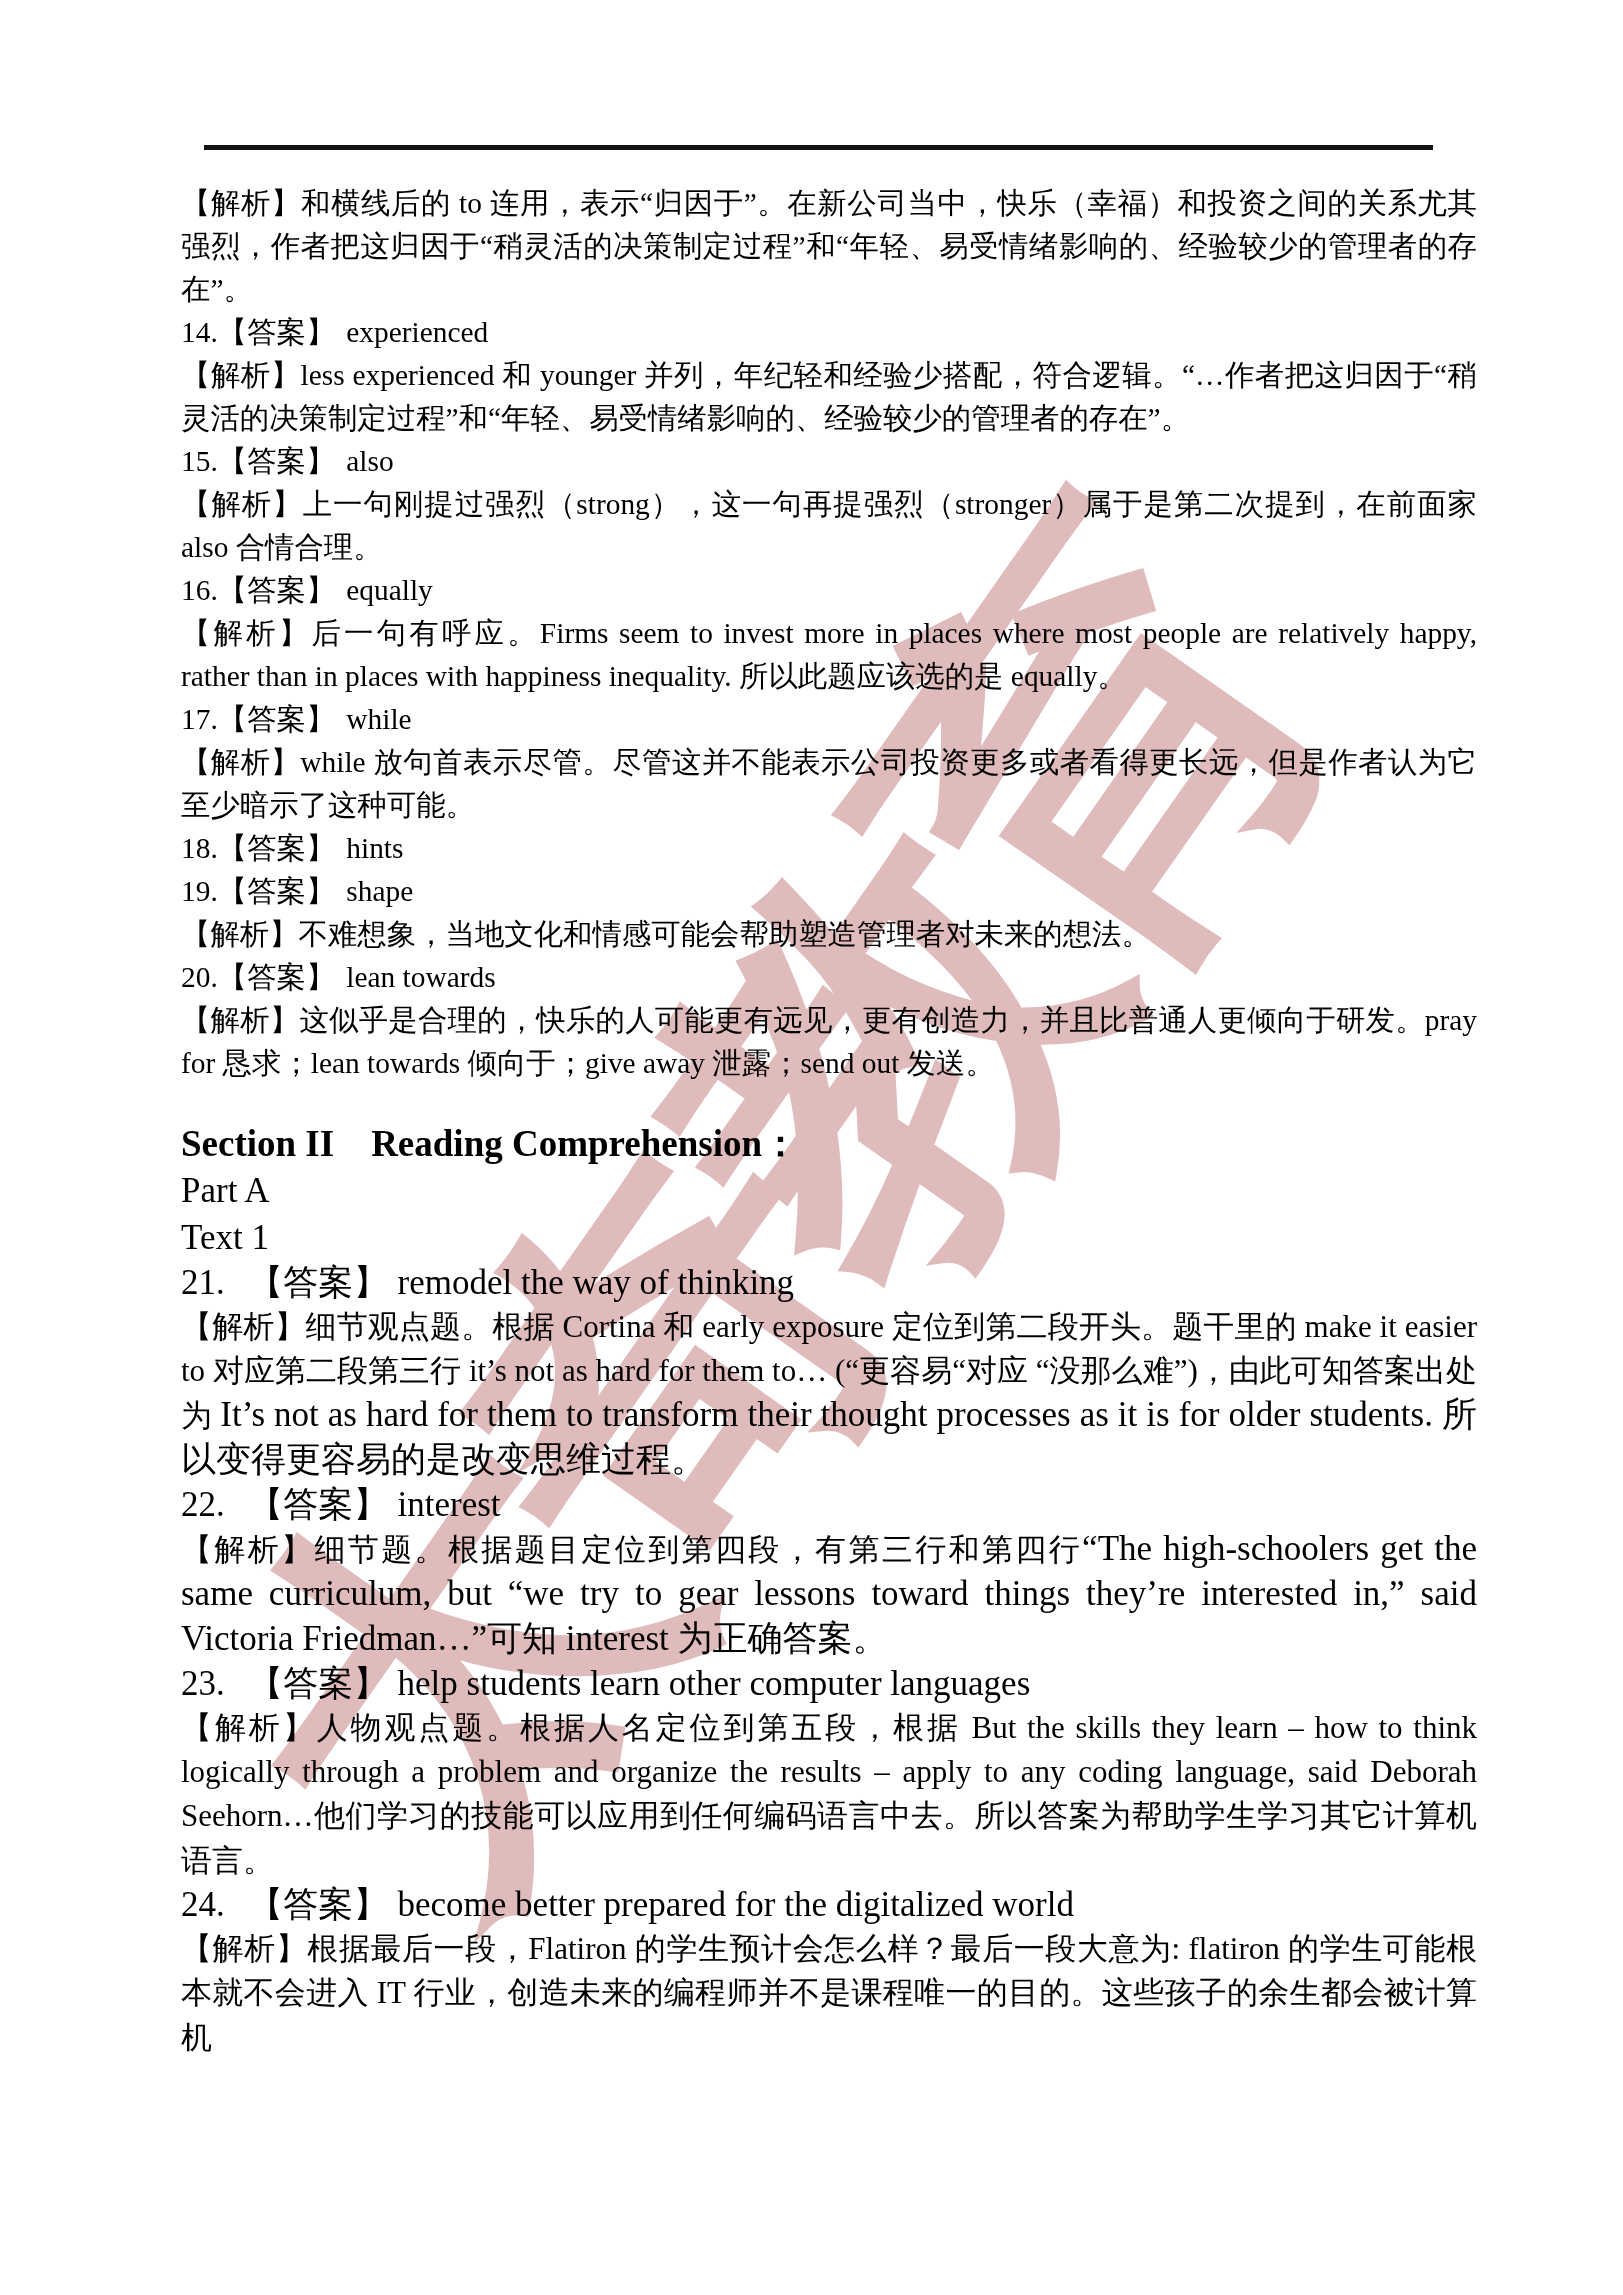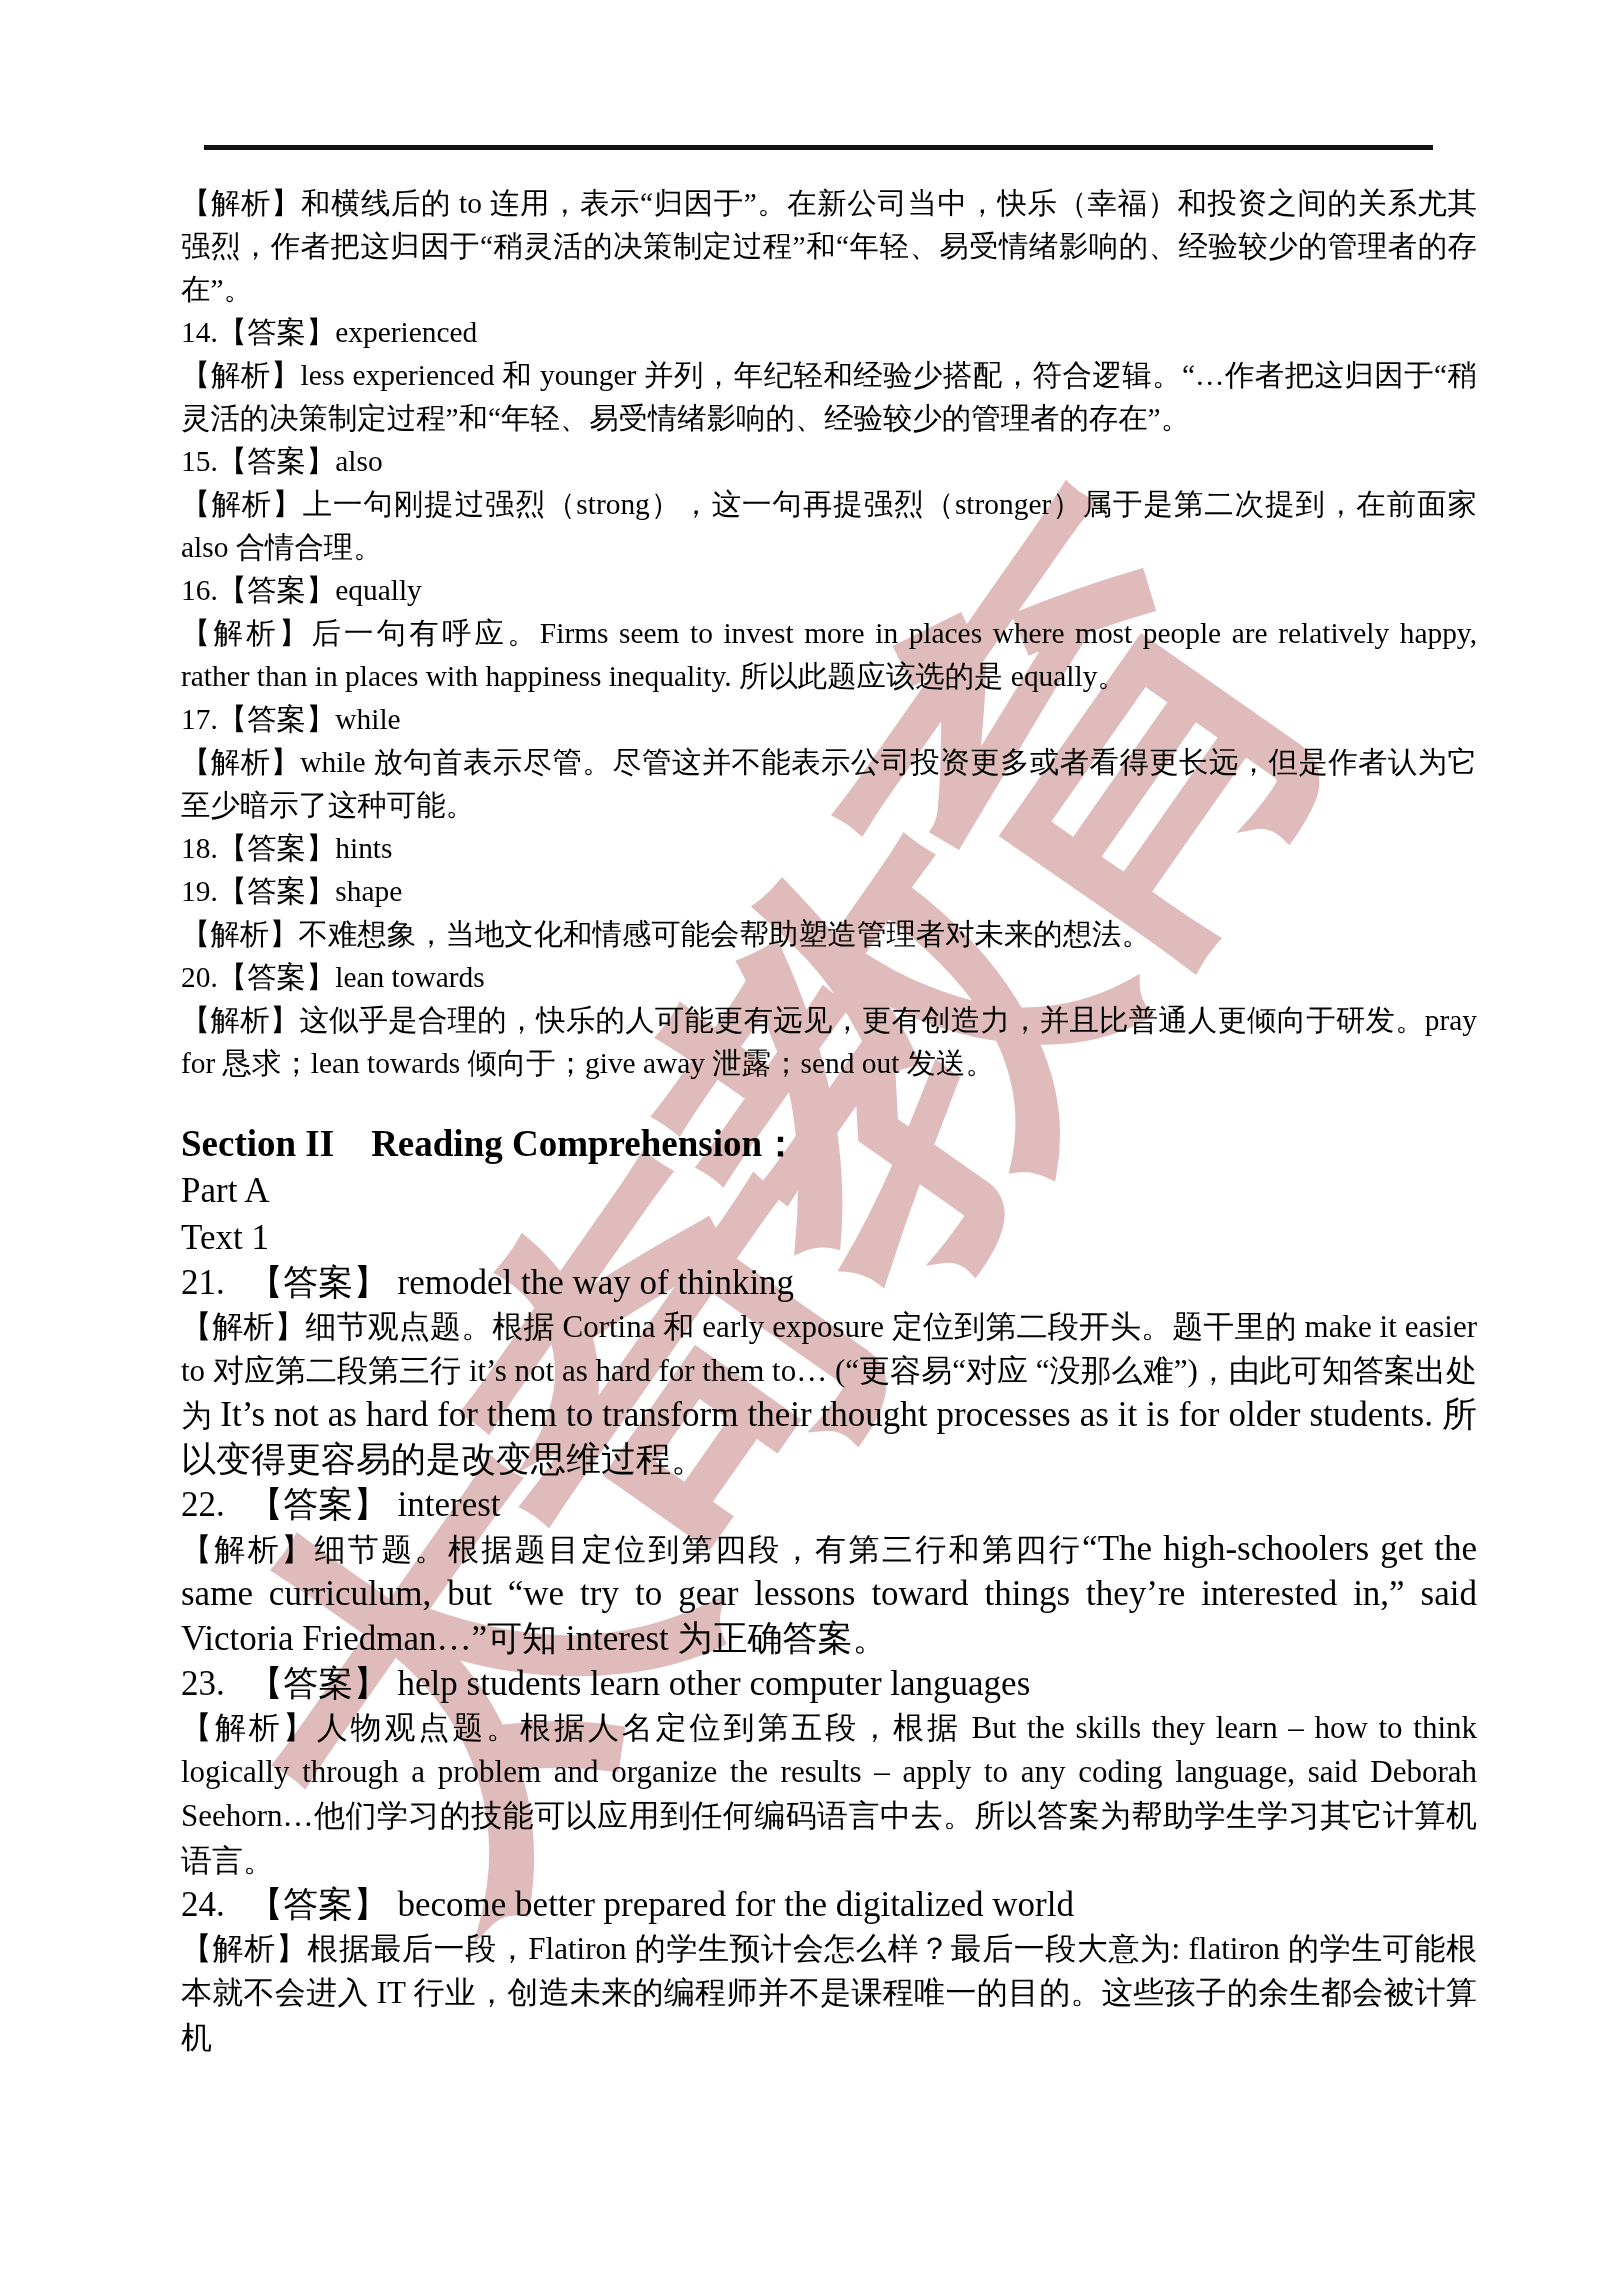--- a/index.html
+++ b/index.html
@@ -34,21 +34,21 @@
   .content{
     position:absolute;
     left:181px;top:182px;
     width:1296px;
     z-index:1;
   }
   p{margin:0;}
   
   .cloze{font-size:29.4px;line-height:43px;}
   .cloze .exp{text-align:justify;}
-  .cloze .aval{margin-left:0;font-family:Liberation Serif, serif;}
+  .cloze .aval{margin-left:11px;font-family:Liberation Serif, serif;}
   
   .sec{
     font-size:37px;font-weight:700;line-height:47px;
     margin:35px 0 0 0;
   }
   .part{font-size:35px;line-height:47px;}
   .text-title{font-size:35px;line-height:47px;}
   
   .rc .ans{font-size:35px;line-height:44px;}
   .rc .num{margin-right:23.6px;font-family:Liberation Serif, serif;}

